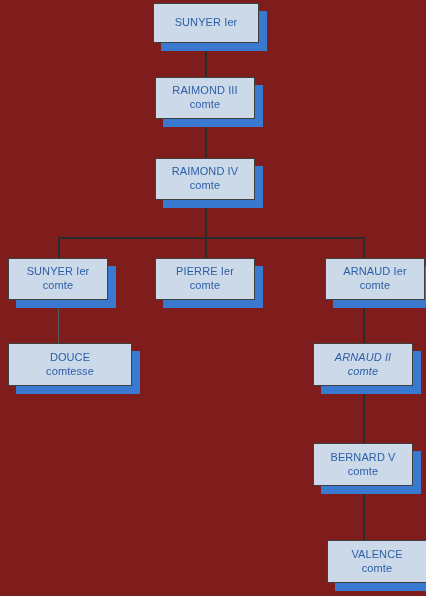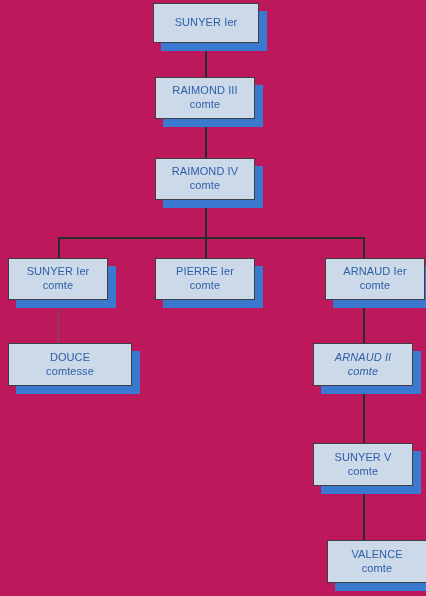--- a/index.html
+++ b/index.html
@@ -8,21 +8,21 @@
     padding: 0;
     background: #ffffff;
   }
   body {
     font-family: "Liberation Sans", sans-serif;
   }
   #tree-canvas {
     position: relative;
     width: 426px;
     height: 596px;
-    background: #be185d;
+    background: #7f1d1d;
     overflow: hidden;
   }
 
   
   .conn {
     position: absolute;
     background: #2b2b2b;
   }
   .conn-v { width: 2px; }
   .conn-h { height: 2px; }
@@ -153,21 +153,21 @@
     <div class="node-shadow"></div>
     <div class="node-body">
       <span class="node-line">ARNAUD II</span>
       <span class="node-line">comte</span>
     </div>
   </div>
 
   <div class="node" style="left:313px; top:443px; width:100px; height:43px;">
     <div class="node-shadow"></div>
     <div class="node-body">
-      <span class="node-line">SUNYER V</span>
+      <span class="node-line">BERNARD V</span>
       <span class="node-line">comte</span>
     </div>
   </div>
 
   <div class="node" style="left:327px; top:540px; width:100px; height:43px;">
     <div class="node-shadow"></div>
     <div class="node-body">
       <span class="node-line">VALENCE</span>
       <span class="node-line">comte</span>
     </div>

